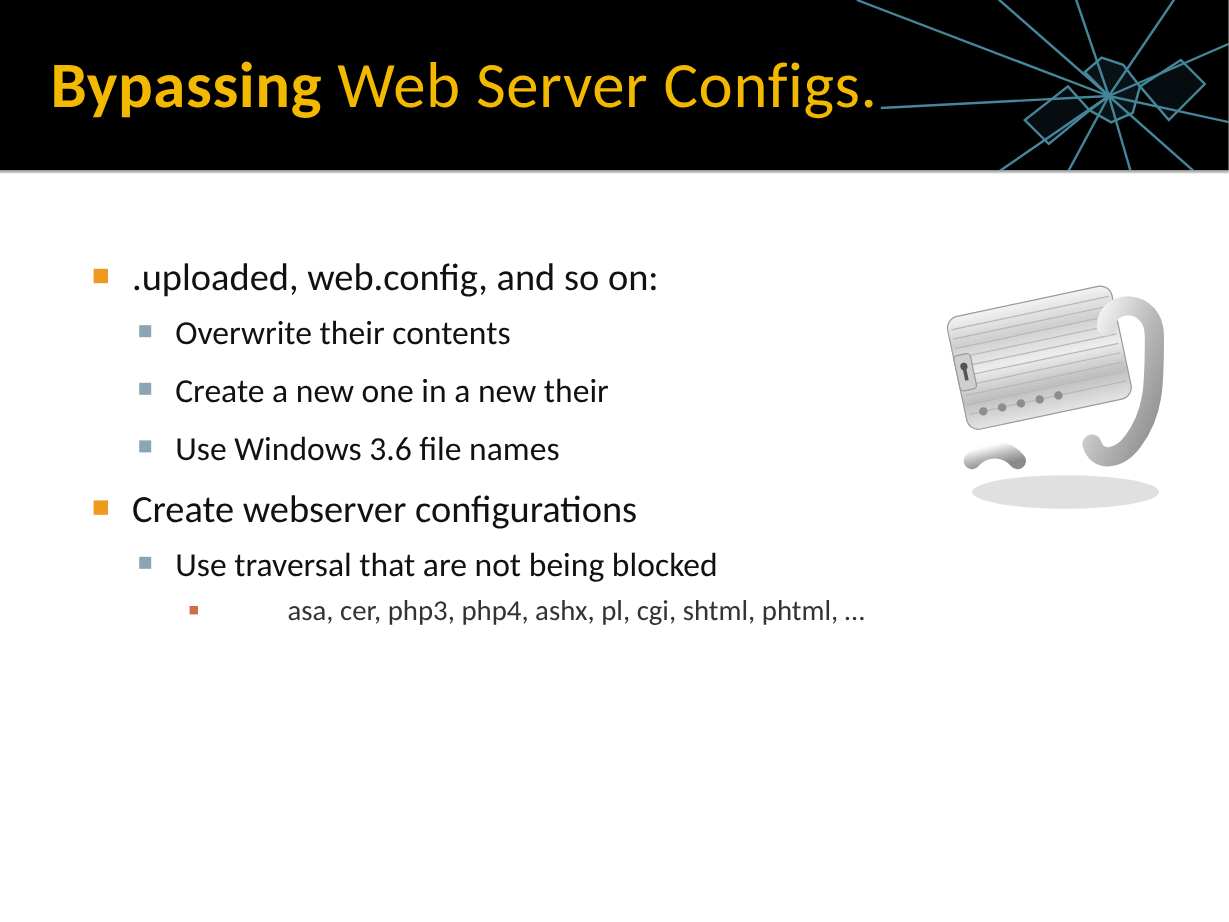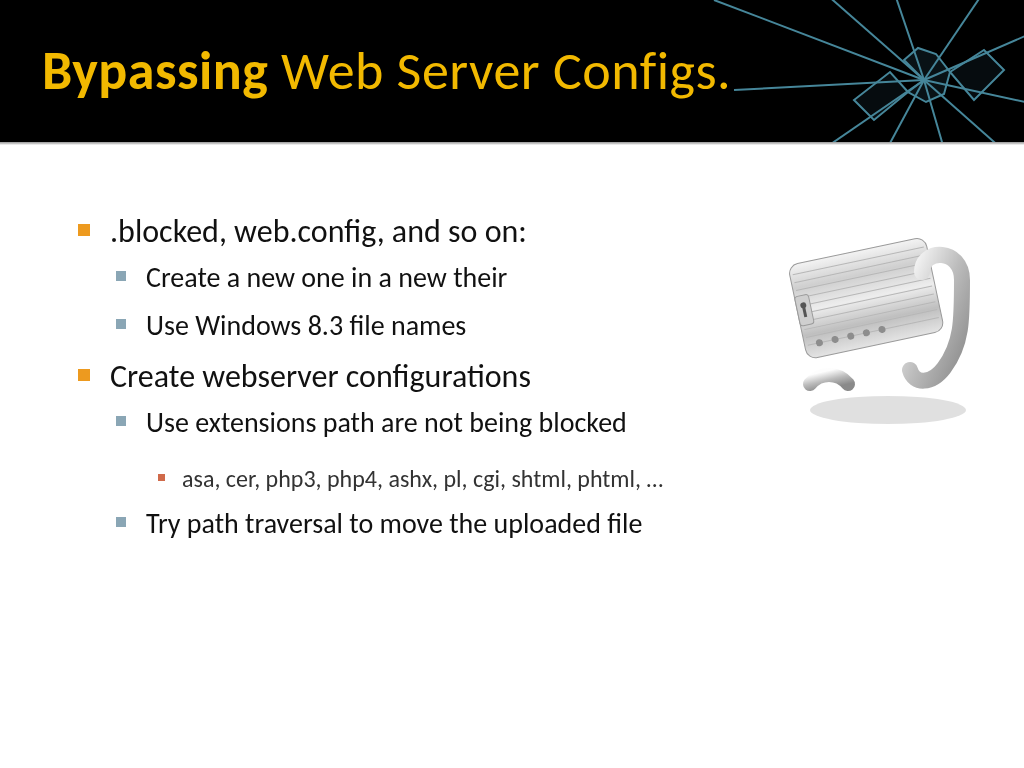--- a/index.html
+++ b/index.html
@@ -71,21 +71,21 @@
   .l2 > li { font-size: 28px; padding-left: 30px; margin-left: 6px; margin-bottom: 10px; }
   .l2 > li::before {
     content: "";
     position: absolute;
     left: 0; top: 12px;
     width: 10px; height: 10px;
     background: #8aa6b5;
   }
 
   
-  .l3 { margin-top: 21px; }
+  .l3 { margin-top: 4px; text-align: center; }
   .l3 > li { font-size: 24px; padding-left: 24px; margin-left: 12px; margin-bottom: 8px; color: #333; }
   .l3 > li::before {
     content: "";
     position: absolute;
     left: 0; top: 11px;
     width: 7px; height: 7px;
     background: #d06a4a;
   }
 
   
@@ -123,36 +123,36 @@
     </svg>
     <h1 class="header-title">
       <span class="accent">Bypassing</span><span class="rest"> Web Server Configs.</span>
     </h1>
   </div>
   <div class="header-divider"></div>
 
   <div class="body">
     <ul class="l1">
       <li>
-        <span>.blocked, web.config, and so on:</span>
+        <span>.uploaded, web.config, and so on:</span>
         <ul class="l2">
+          <li>Overwrite their contents</li>
           <li>Create a new one in a new their</li>
-          <li>Use Windows 8.3 file names</li>
+          <li>Use Windows 3.6 file names</li>
         </ul>
       </li>
       <li>
         <span>Create webserver configurations</span>
         <ul class="l2">
           <li>
-            <span>Use extensions path are not being blocked</span>
+            <span>Use traversal that are not being blocked</span>
             <ul class="l3">
               <li>asa, cer, php3, php4, ashx, pl, cgi, shtml, phtml, …</li>
             </ul>
           </li>
-          <li>Try path traversal to move the uploaded file</li>
         </ul>
       </li>
     </ul>
   </div>
 
   <svg class="padlock" viewBox="0 0 220 220">
     <defs>
       <linearGradient id="metalBody" x1="0" y1="0" x2="0" y2="1">
         <stop offset="0" stop-color="#f3f3f3"></stop>
         <stop offset="0.25" stop-color="#cfcfcf"></stop>

